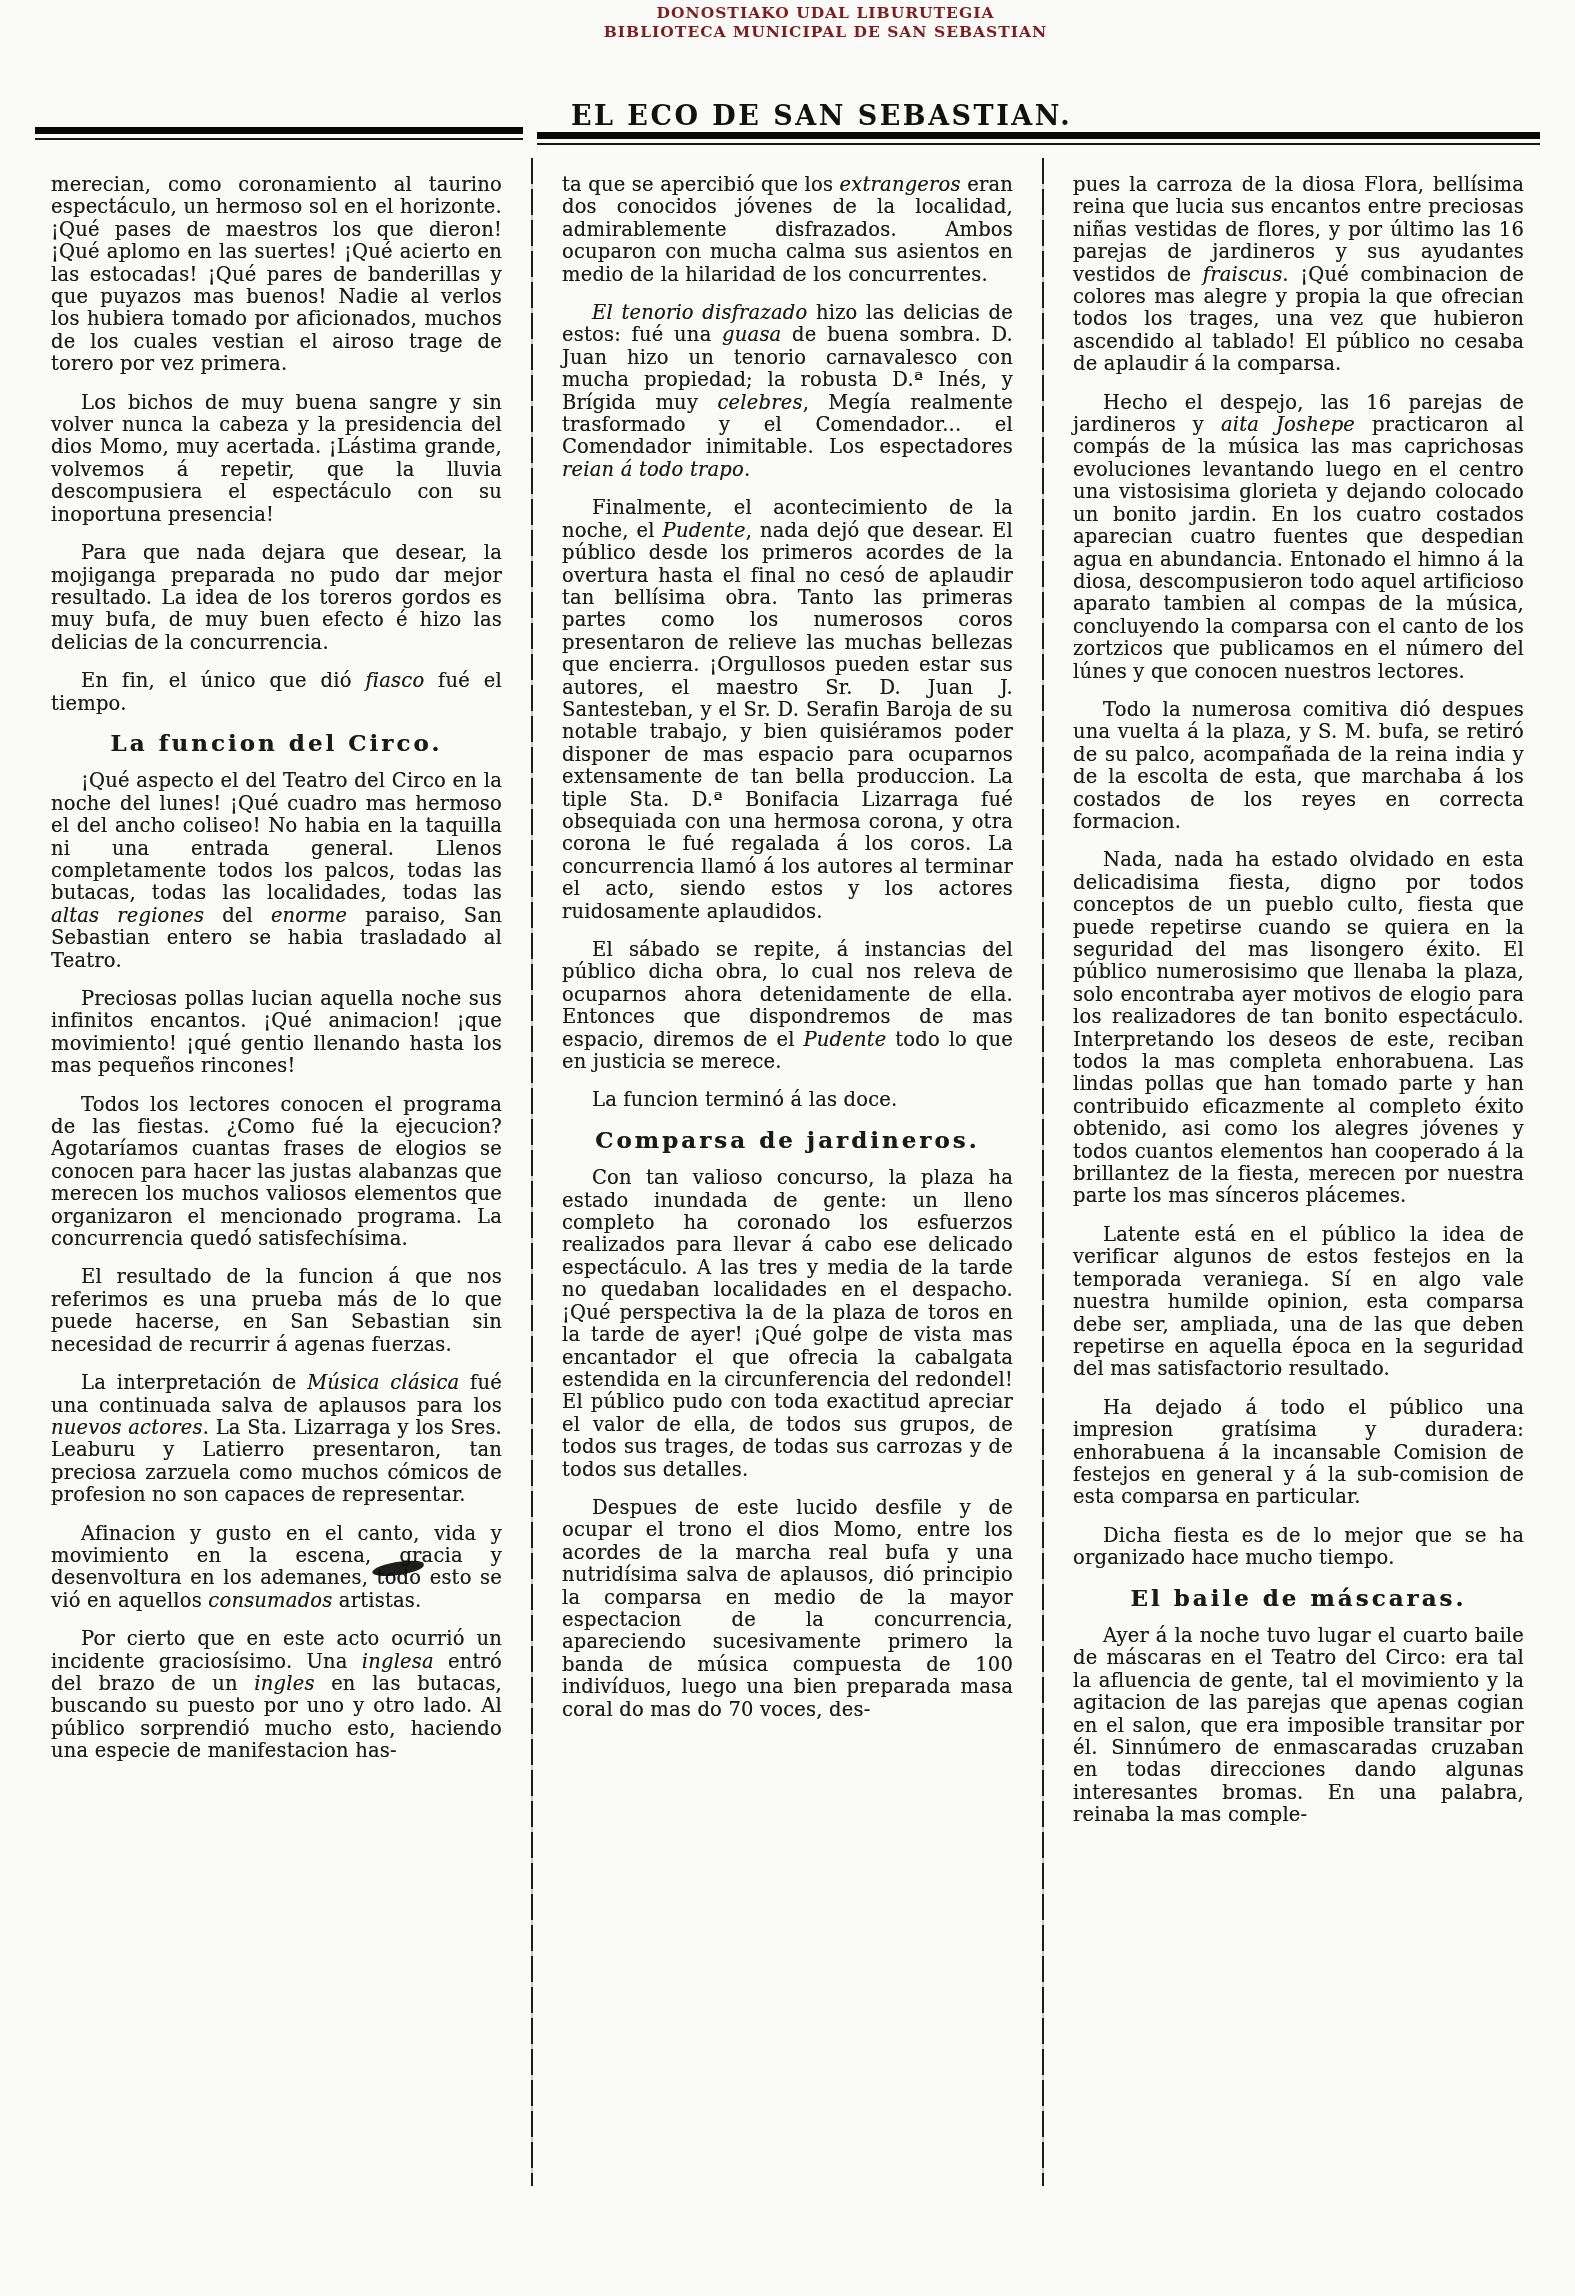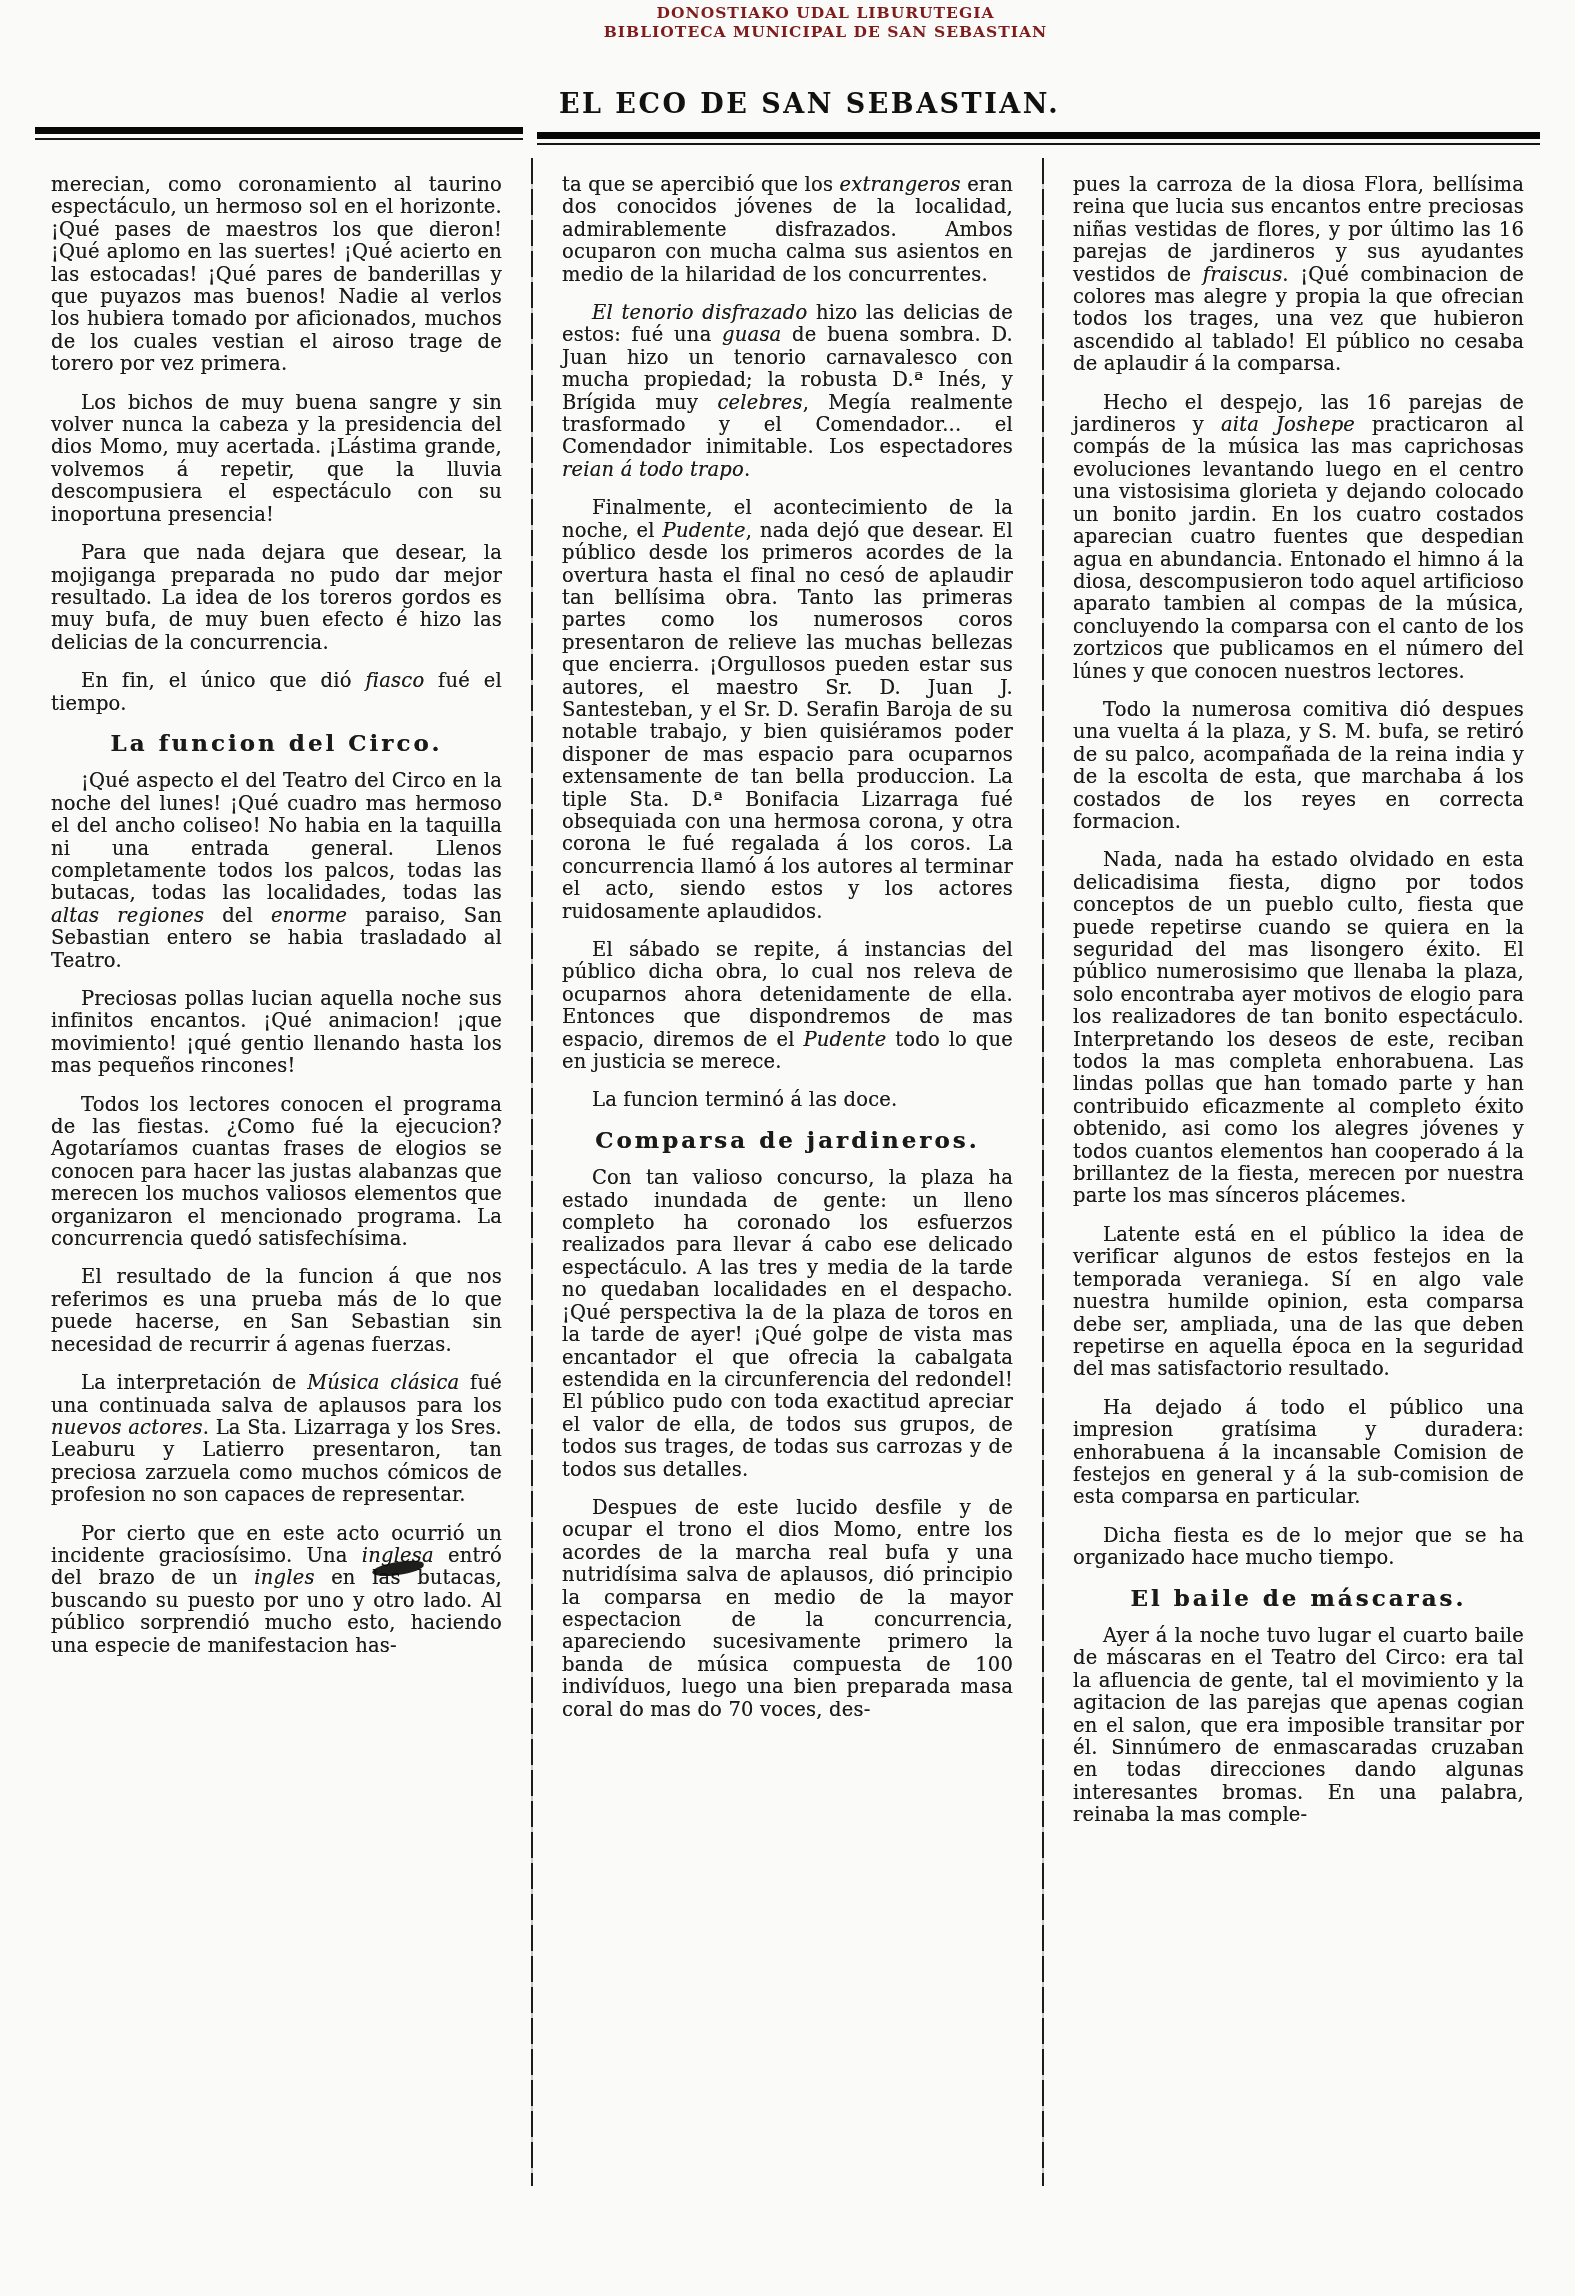--- a/index.html
+++ b/index.html
@@ -18,21 +18,21 @@
     transform:translateX(calc(-50% + 38px));
     text-align:center;
     font-weight:bold;font-size:15.5px;line-height:19px;
     letter-spacing:1px;color:#7f1d1d;
     white-space:nowrap;
   }
   
   .masthead{
     position:absolute;top:88px;left:50%;
     transform:translateX(calc(-50% + 22px));
-    margin:0;font-size:27px;font-weight:bold;
+    margin:12px;font-size:27px;font-weight:bold;
     letter-spacing:2.5px;white-space:nowrap;color:#111;
   }
   
   .rule-row{position:absolute;top:127px;left:35px;right:35px;display:flex;}
   .rule{height:4px;border-top:7px solid #070707;border-bottom:2px solid #161616;}
   .rule.seg-left{width:488px;flex:none;margin-right:14px;}
   .rule.seg-right{flex:1;margin-top:5px;}
   
   .columns{
     position:absolute;top:158px;left:35px;right:35px;bottom:110px;
@@ -84,20 +84,21 @@
         <p class="para noind"><span>merecian, como coronamiento al taurino espectáculo, un hermoso sol en el horizonte. ¡Qué pases de maestros los que dieron! ¡Qué aplomo en las suertes! ¡Qué acierto en las estocadas! ¡Qué pares de banderillas y que puyazos mas buenos! Nadie al verlos los hubiera tomado por aficionados, muchos de los cuales vestian el airoso trage de torero por vez primera.</span></p>
         <p class="para ind"><span>Los bichos de muy buena sangre y sin volver nunca la cabeza y la presidencia del dios Momo, muy acertada. ¡Lástima grande, volvemos á repetir, que la lluvia descompusiera el espectáculo con su inoportuna presencia!</span></p>
         <p class="para ind"><span>Para que nada dejara que desear, la mojiganga preparada no pudo dar mejor resultado. La idea de los toreros gordos es muy bufa, de muy buen efecto é hizo las delicias de la concurrencia.</span></p>
         <p class="para ind"><span>En fin, el único que dió </span><i>fiasco</i><span> fué el tiempo.</span></p>
         <h2 class="col-heading"><span>La funcion del Circo.</span></h2>
         <p class="para ind"><span>¡Qué aspecto el del Teatro del Circo en la noche del lunes! ¡Qué cuadro mas hermoso el del ancho coliseo! No habia en la taquilla ni una entrada general. Llenos completamente todos los palcos, todas las butacas, todas las localidades, todas las </span><i>altas regiones</i><span> del </span><i>enorme</i><span> paraiso, San Sebastian entero se habia trasladado al Teatro.</span></p>
         <p class="para ind"><span>Preciosas pollas lucian aquella noche sus infinitos encantos. ¡Qué animacion! ¡que movimiento! ¡qué gentio llenando hasta los mas pequeños rincones!</span></p>
         <p class="para ind"><span>Todos los lectores conocen el programa de las fiestas. ¿Como fué la ejecucion? Agotaríamos cuantas frases de elogios se conocen para hacer las justas alabanzas que merecen los muchos valiosos elementos que organizaron el mencionado programa. La concurrencia quedó satisfechísima.</span></p>
         <p class="para ind"><span>El resultado de la funcion á que nos referimos es una prueba más de lo que puede hacerse, en San Sebastian sin necesidad de recurrir á agenas fuerzas.</span></p>
         <p class="para ind"><span>La interpretación de </span><i>Música clásica</i><span> fué una continuada salva de aplausos para los </span><i>nuevos actores</i><span>. La Sta. Lizarraga y los Sres. Leaburu y Latierro presentaron, tan preciosa zarzuela como muchos cómicos de profesion no son capaces de representar.</span></p>
+        <p class="para ind"><span>Afinacion y gusto en el canto, vida y movimiento en la escena, gracia y desenvoltura en los ademanes, todo esto se vió en aquellos </span><i>consumados</i><span> artistas.</span></p>
         <p class="para ind"><span>Por cierto que en este acto ocurrió un incidente graciosísimo. Una </span><i>inglesa</i><span> entró del brazo de un </span><i>ingles</i><span> en las butacas, buscando su puesto por uno y otro lado. Al público sorprendió mucho esto, haciendo una especie de manifestacion has-</span></p>
       </section>
     <div class="vrule"></div>
     <section class="col">
         <p class="para noind"><span>ta que se apercibió que los </span><i>extrangeros</i><span> eran dos conocidos jóvenes de la localidad, admirablemente disfrazados. Ambos ocuparon con mucha calma sus asientos en medio de la hilaridad de los concurrentes.</span></p>
         <p class="para ind"><i>El tenorio disfrazado</i><span> hizo las delicias de estos: fué una </span><i>guasa</i><span> de buena sombra. D. Juan hizo un tenorio carnavalesco con mucha propiedad; la robusta D.ª Inés, y Brígida muy </span><i>celebres</i><span>, Megía realmente trasformado y el Comendador... el Comendador inimitable. Los espectadores </span><i>reian á todo trapo</i><span>.</span></p>
         <p class="para ind"><span>Finalmente, el acontecimiento de la noche, el </span><i>Pudente</i><span>, nada dejó que desear. El público desde los primeros acordes de la overtura hasta el final no cesó de aplaudir tan bellísima obra. Tanto las primeras partes como los numerosos coros presentaron de relieve las muchas bellezas que encierra. ¡Orgullosos pueden estar sus autores, el maestro Sr. D. Juan J. Santesteban, y el Sr. D. Serafin Baroja de su notable trabajo, y bien quisiéramos poder disponer de mas espacio para ocuparnos extensamente de tan bella produccion. La tiple Sta. D.ª Bonifacia Lizarraga fué obsequiada con una hermosa corona, y otra corona le fué regalada á los coros. La concurrencia llamó á los autores al terminar el acto, siendo estos y los actores ruidosamente aplaudidos.</span></p>
         <p class="para ind"><span>El sábado se repite, á instancias del público dicha obra, lo cual nos releva de ocuparnos ahora detenidamente de ella. Entonces que dispondremos de mas espacio, diremos de el </span><i>Pudente</i><span> todo lo que en justicia se merece.</span></p>
         <p class="para ind"><span>La funcion terminó á las doce.</span></p>
         <h2 class="col-heading"><span>Comparsa de jardineros.</span></h2>

